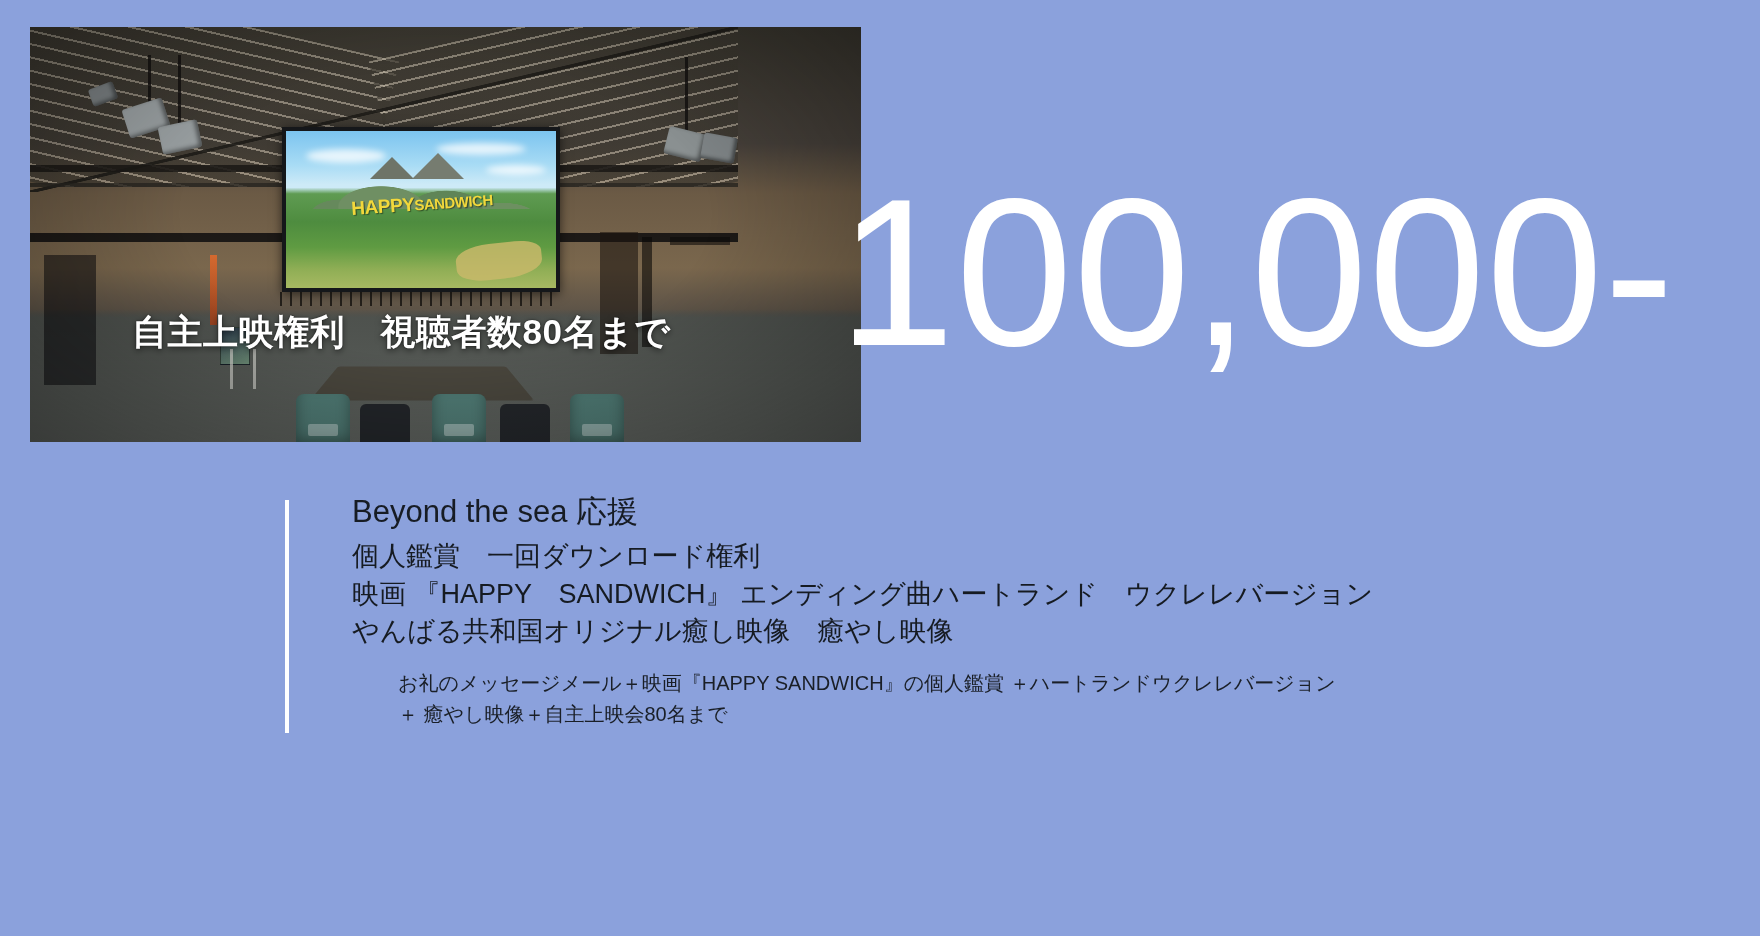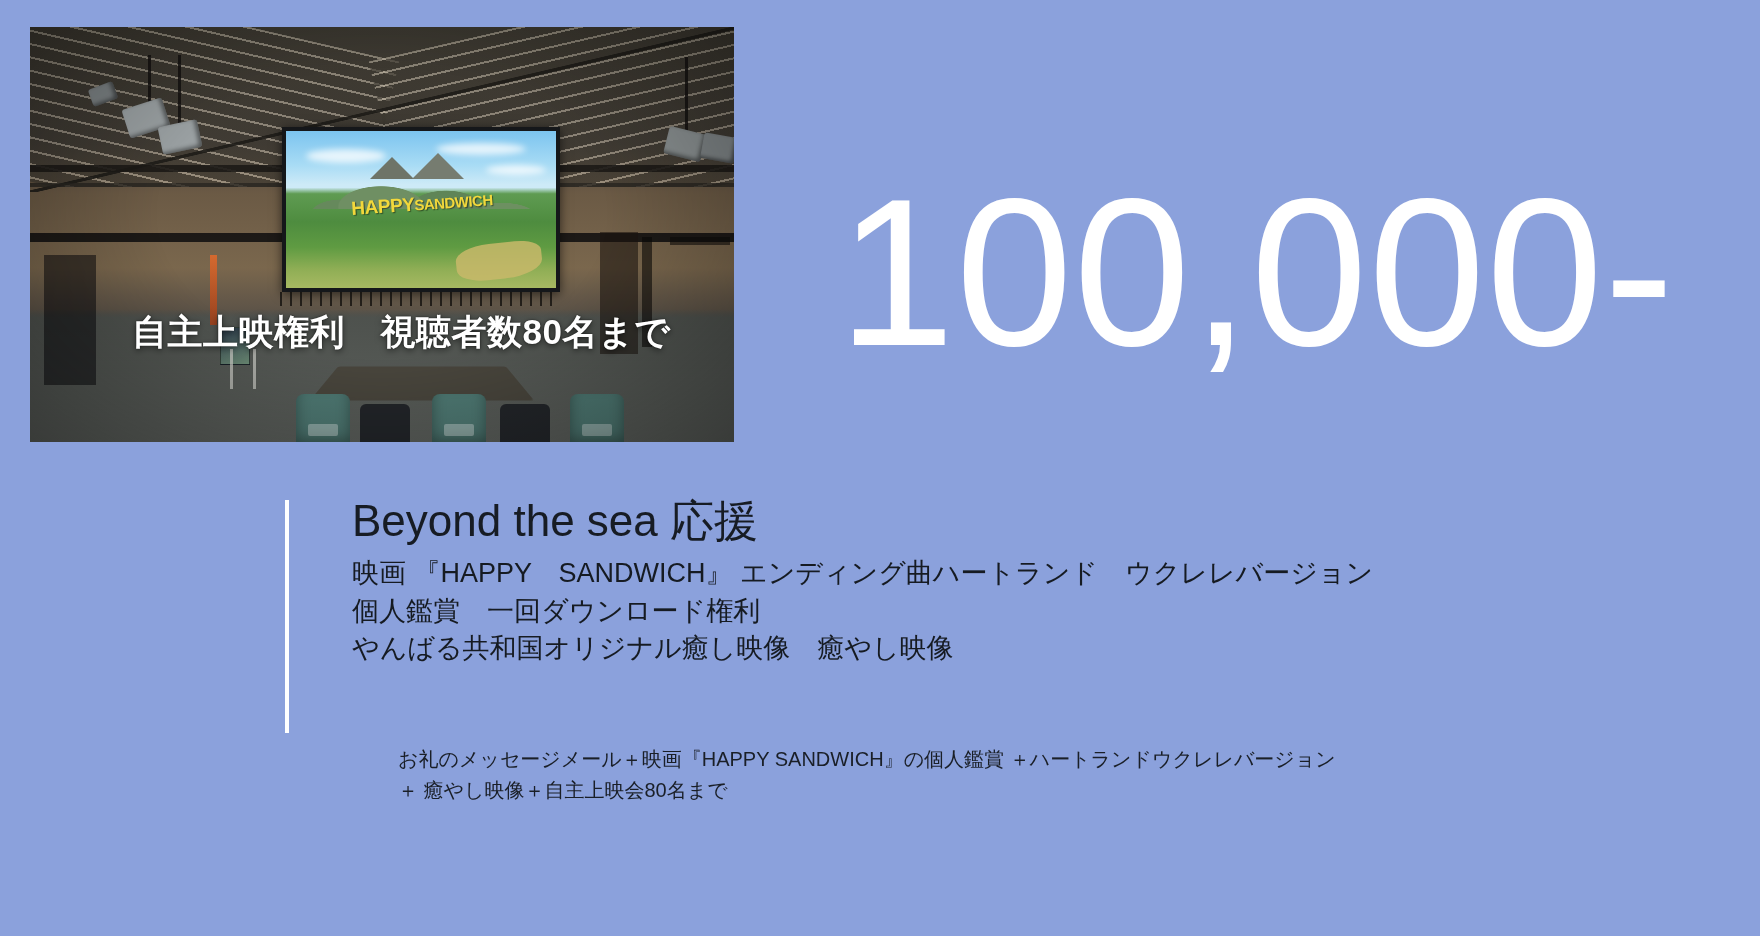--- a/index.html
+++ b/index.html
@@ -18,21 +18,21 @@
     height: 936px;
     background: #8ba1dc;
     overflow: hidden;
   }
 
   
   .photo-frame {
     position: absolute;
     left: 30px;
     top: 27px;
-    width: 704px;
+    width: 831px;
     height: 415px;
     overflow: hidden;
     background: #8b5cf6;
   }
   .photo {
     position: absolute;
     inset: 0;
     
     background:
       
@@ -316,38 +316,38 @@
     background: #ffffff;
   }
   .body-block {
     position: absolute;
     left: 352px;
     top: 492px;
     width: 1180px;
     color: #18202b;
   }
   .headline {
-    font-size: 44px;
+    font-size: 31px;
     line-height: 1.3;
     font-weight: 400;
     color: #171c24;
     margin-bottom: 6px;
     white-space: nowrap;
   }
   .body-line {
     font-size: 27px;
     line-height: 1.39;
     font-weight: 400;
     color: #161b22;
     white-space: nowrap;
   }
   .fine-block {
     position: absolute;
     left: 398px;
-    top: 744px;
+    top: 668px;
     width: 1010px;
     color: #1a1f27;
     font-size: 20px;
     line-height: 1.55;
   }
   .fine-line { white-space: nowrap; }
 </style>
 </head>
 <body>
 
@@ -406,22 +406,22 @@
     <div class="photo-vignette"></div>
     <div class="photo-caption">自主上映権利　視聴者数80名まで</div>
   </div>
 
   <div class="price">100,000-</div>
 
   <div class="accent-bar"></div>
 
   <div class="body-block">
     <div class="headline">Beyond the sea 応援</div>
+    <div class="body-line">個人鑑賞　一回ダウンロード権利</div>
     <div class="body-line">映画 『HAPPY　SANDWICH』 エンディング曲ハートランド　ウクレレバージョン</div>
-    <div class="body-line">個人鑑賞　一回ダウンロード権利</div>
     <div class="body-line">やんばる共和国オリジナル癒し映像　癒やし映像</div>
   </div>
 
   <div class="fine-block">
     <div class="fine-line">お礼のメッセージメール＋映画『HAPPY SANDWICH』の個人鑑賞 ＋ハートランドウクレレバージョン</div>
     <div class="fine-line">＋ 癒やし映像＋自主上映会80名まで</div>
   </div>
 
 </div>
 

